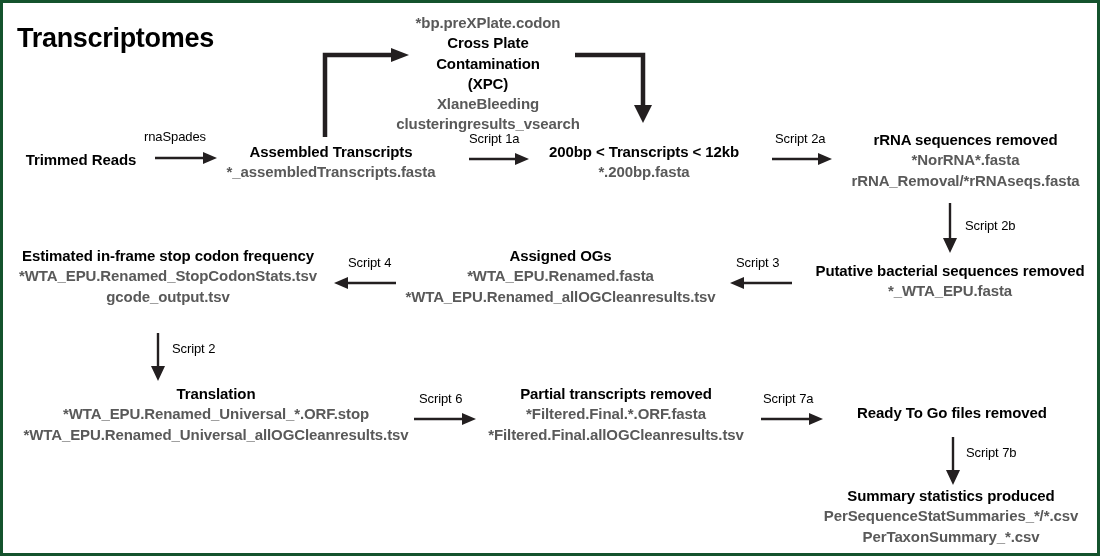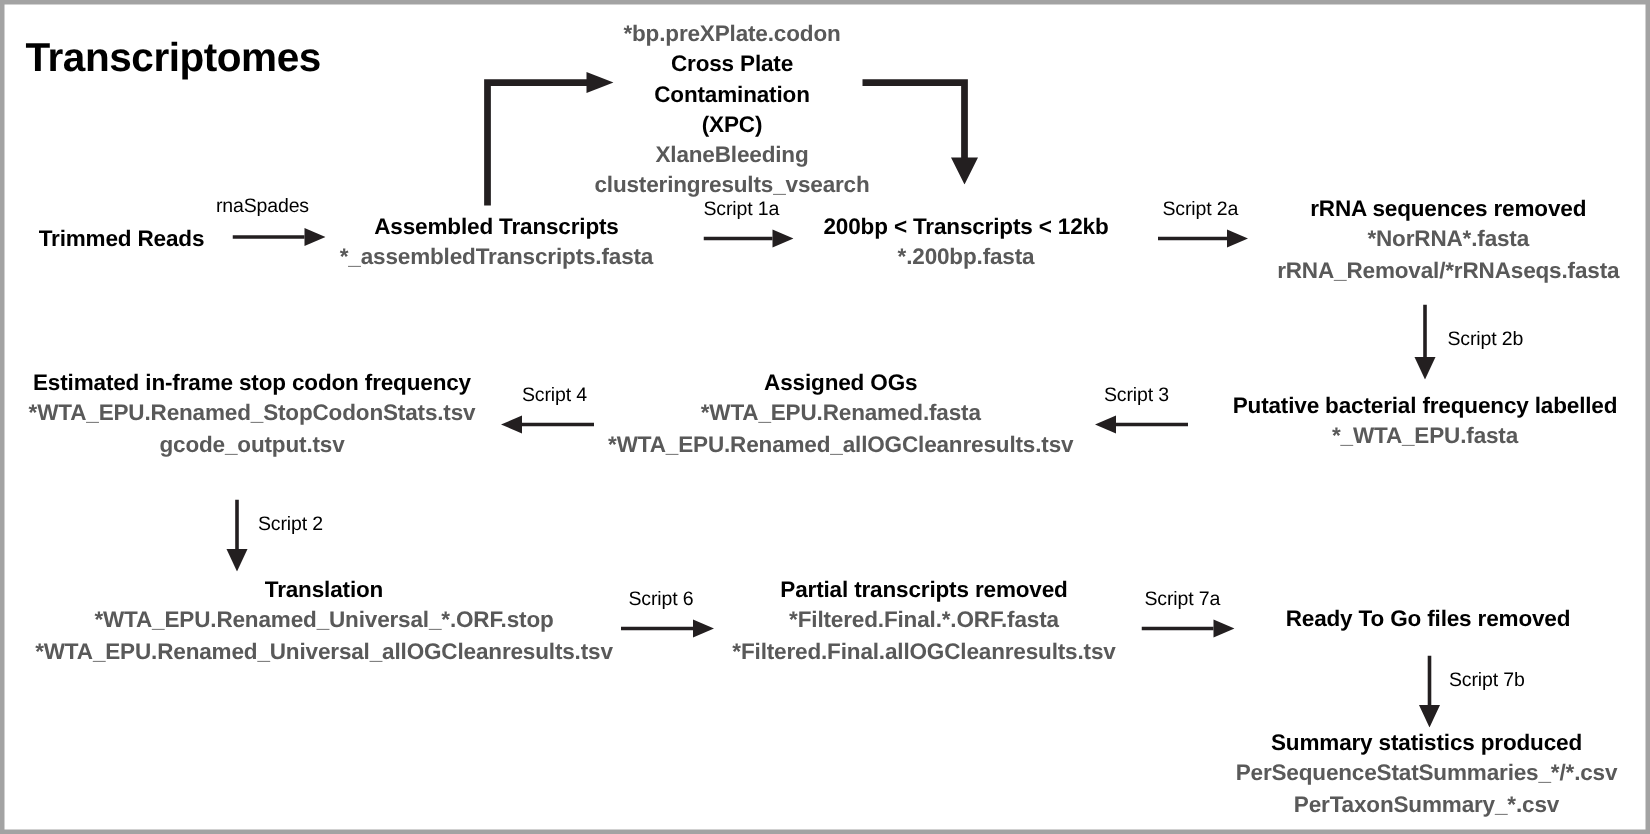--- a/index.html
+++ b/index.html
@@ -10,21 +10,21 @@
   }
   body {
     font-family: "Liberation Sans", sans-serif;
     -webkit-font-smoothing: antialiased;
   }
   #canvas {
     position: relative;
     width: 1100px;
     height: 556px;
     background: #ffffff;
-    border: 3px solid #a3a3a3;
+    border: 3px solid #14532d;
     overflow: hidden;
   }
   .node {
     position: absolute;
     text-align: center;
     line-height: 1.35;
     white-space: nowrap;
   }
   .node .ttl {
     font-weight: bold;
@@ -132,21 +132,21 @@
 
   <div class="arrow" style="left:938px; top:200px;">
     <svg width="18" height="50" viewBox="0 0 18 50">
       <line x1="9" y1="0" x2="9" y2="36" stroke="#231f20" stroke-width="2.4"></line>
       <polygon points="2,35 9,50 16,35" fill="#231f20"></polygon>
     </svg>
   </div>
   <div class="edge-label" style="left:962px; top:215px;">Script 2b</div>
 
   <div class="node" style="left:800px; top:258px; width:294px;">
-    <div class="ttl">Putative bacterial frequency labelled</div>
+    <div class="ttl">Putative bacterial sequences removed</div>
     <div class="file">*_WTA_EPU.fasta</div>
   </div>
 
   <div class="edge-label" style="left:733px; top:252px;">Script 3</div>
   <div class="arrow" style="left:727px; top:272px;">
     <svg width="62" height="16" viewBox="0 0 62 16">
       <line x1="14" y1="8" x2="62" y2="8" stroke="#231f20" stroke-width="2.4"></line>
       <polygon points="14,2 0,8 14,14" fill="#231f20"></polygon>
     </svg>
   </div>

